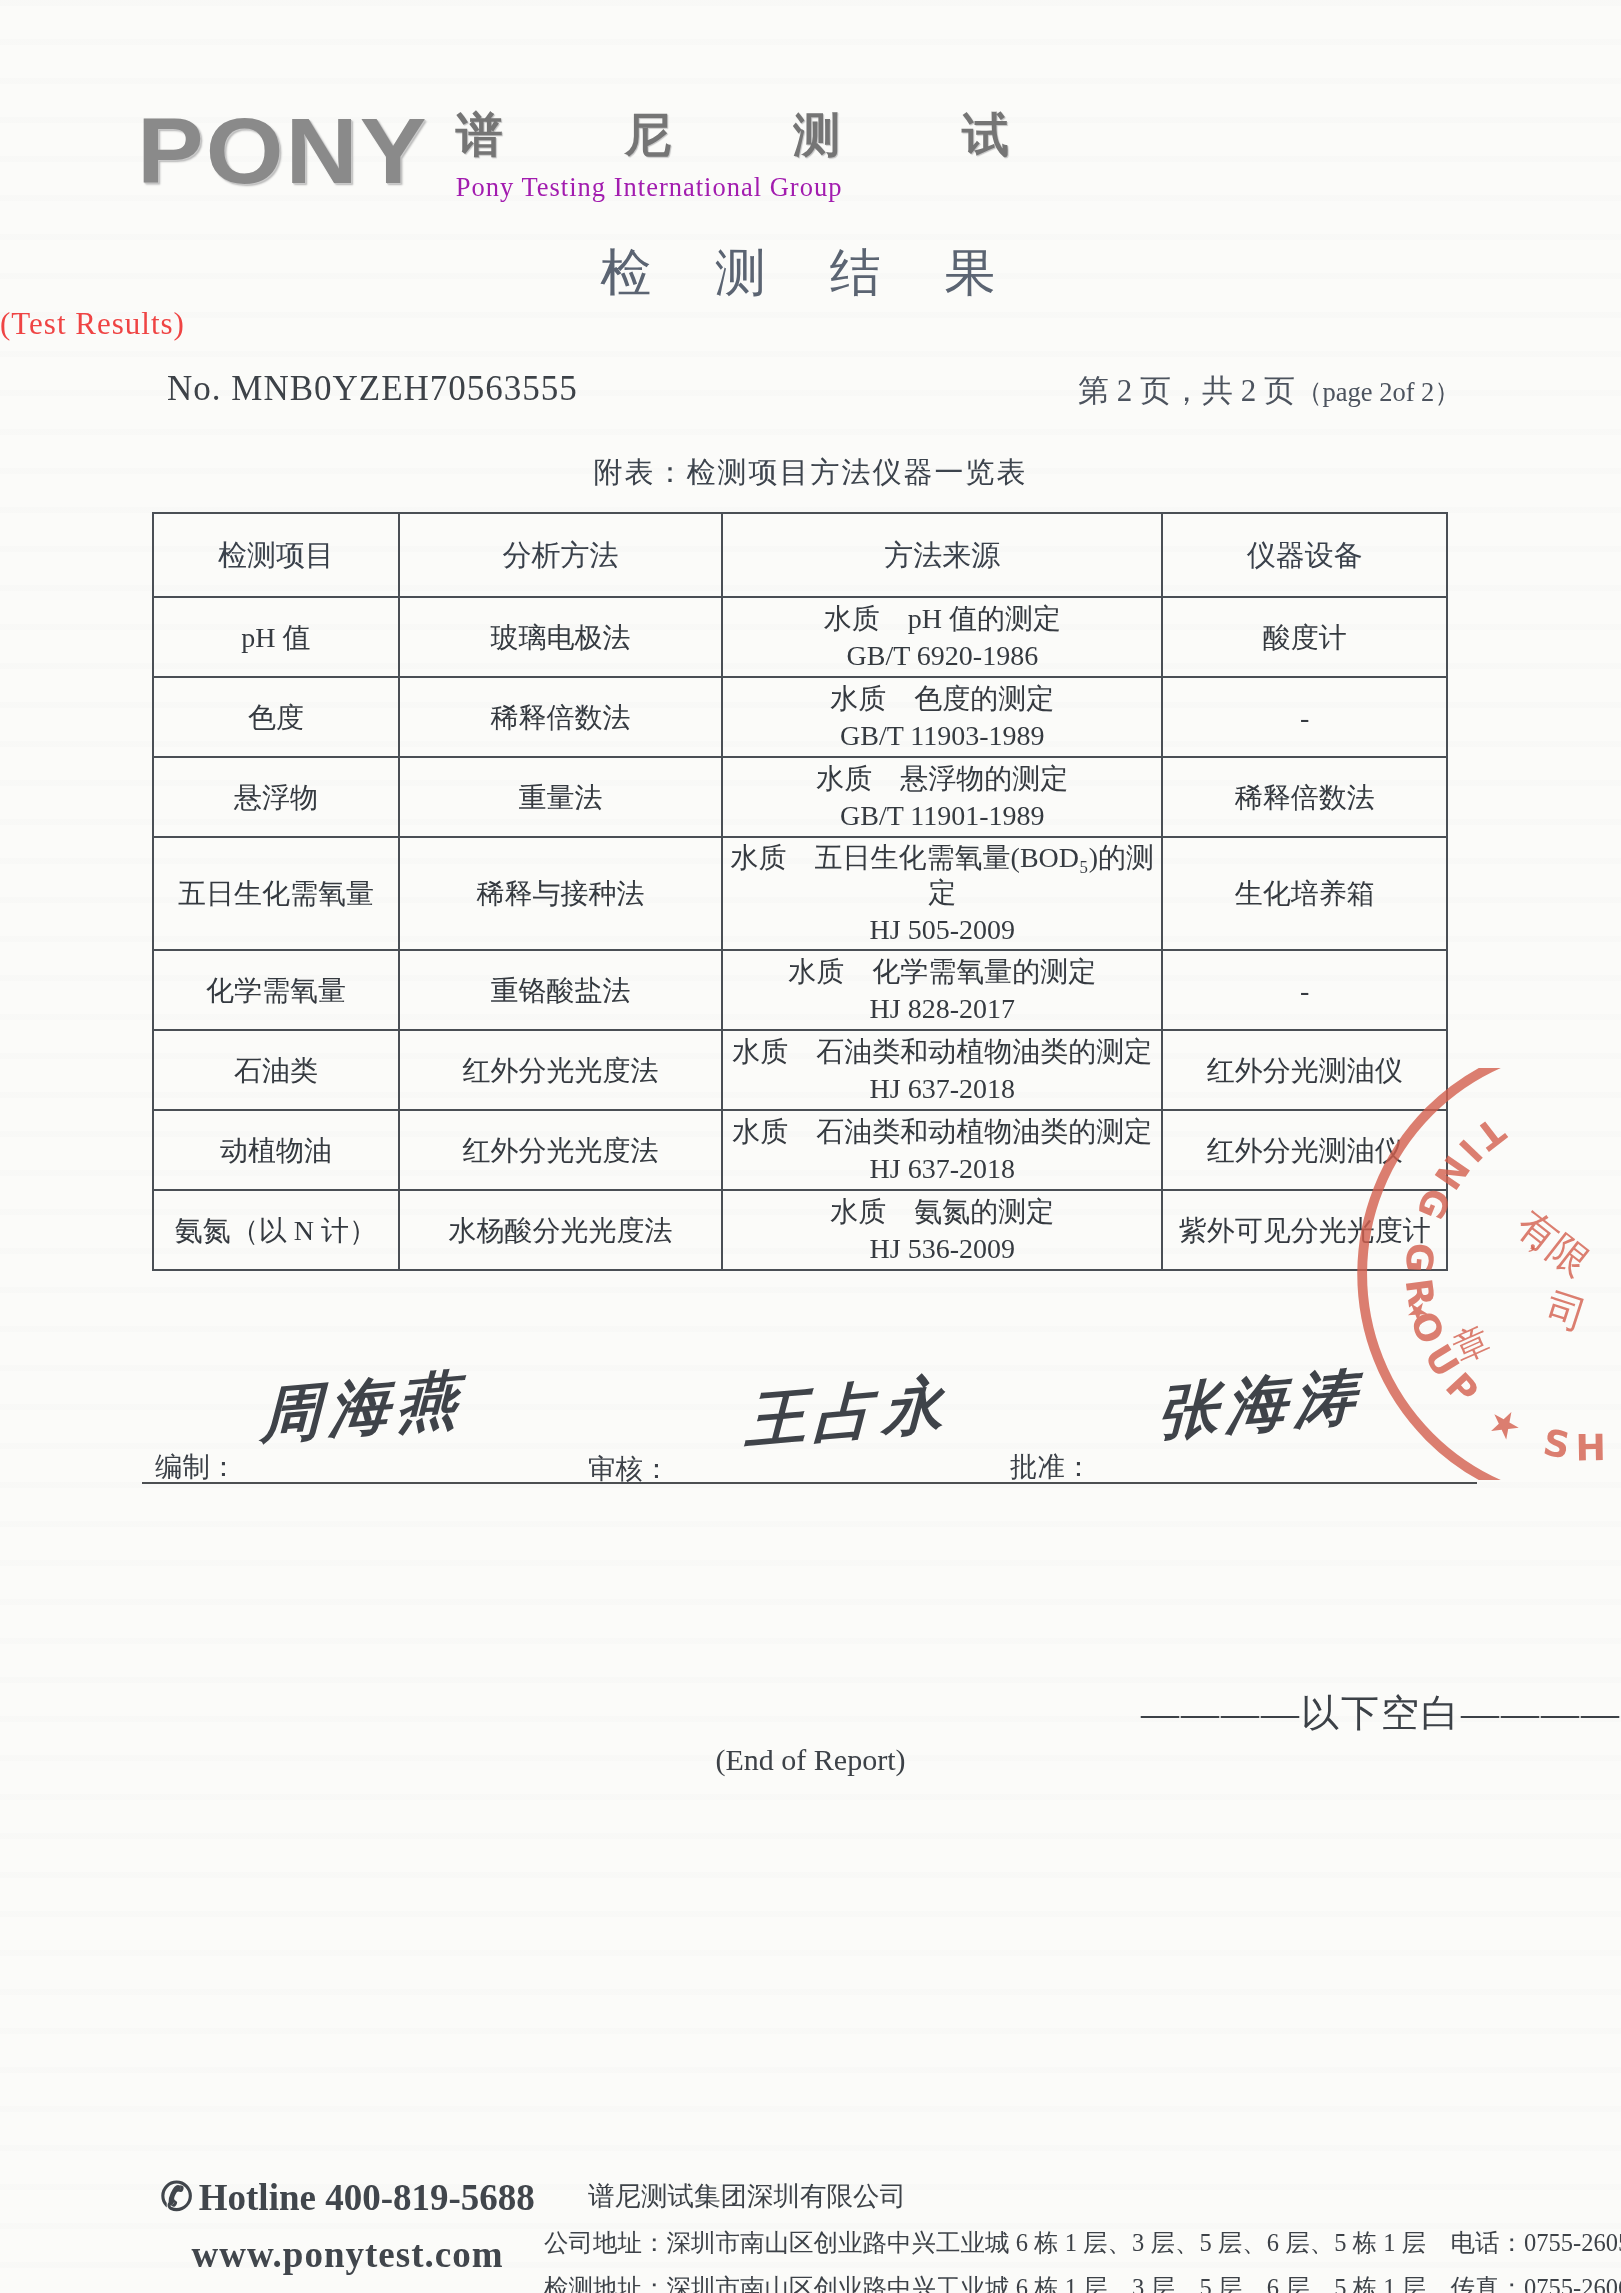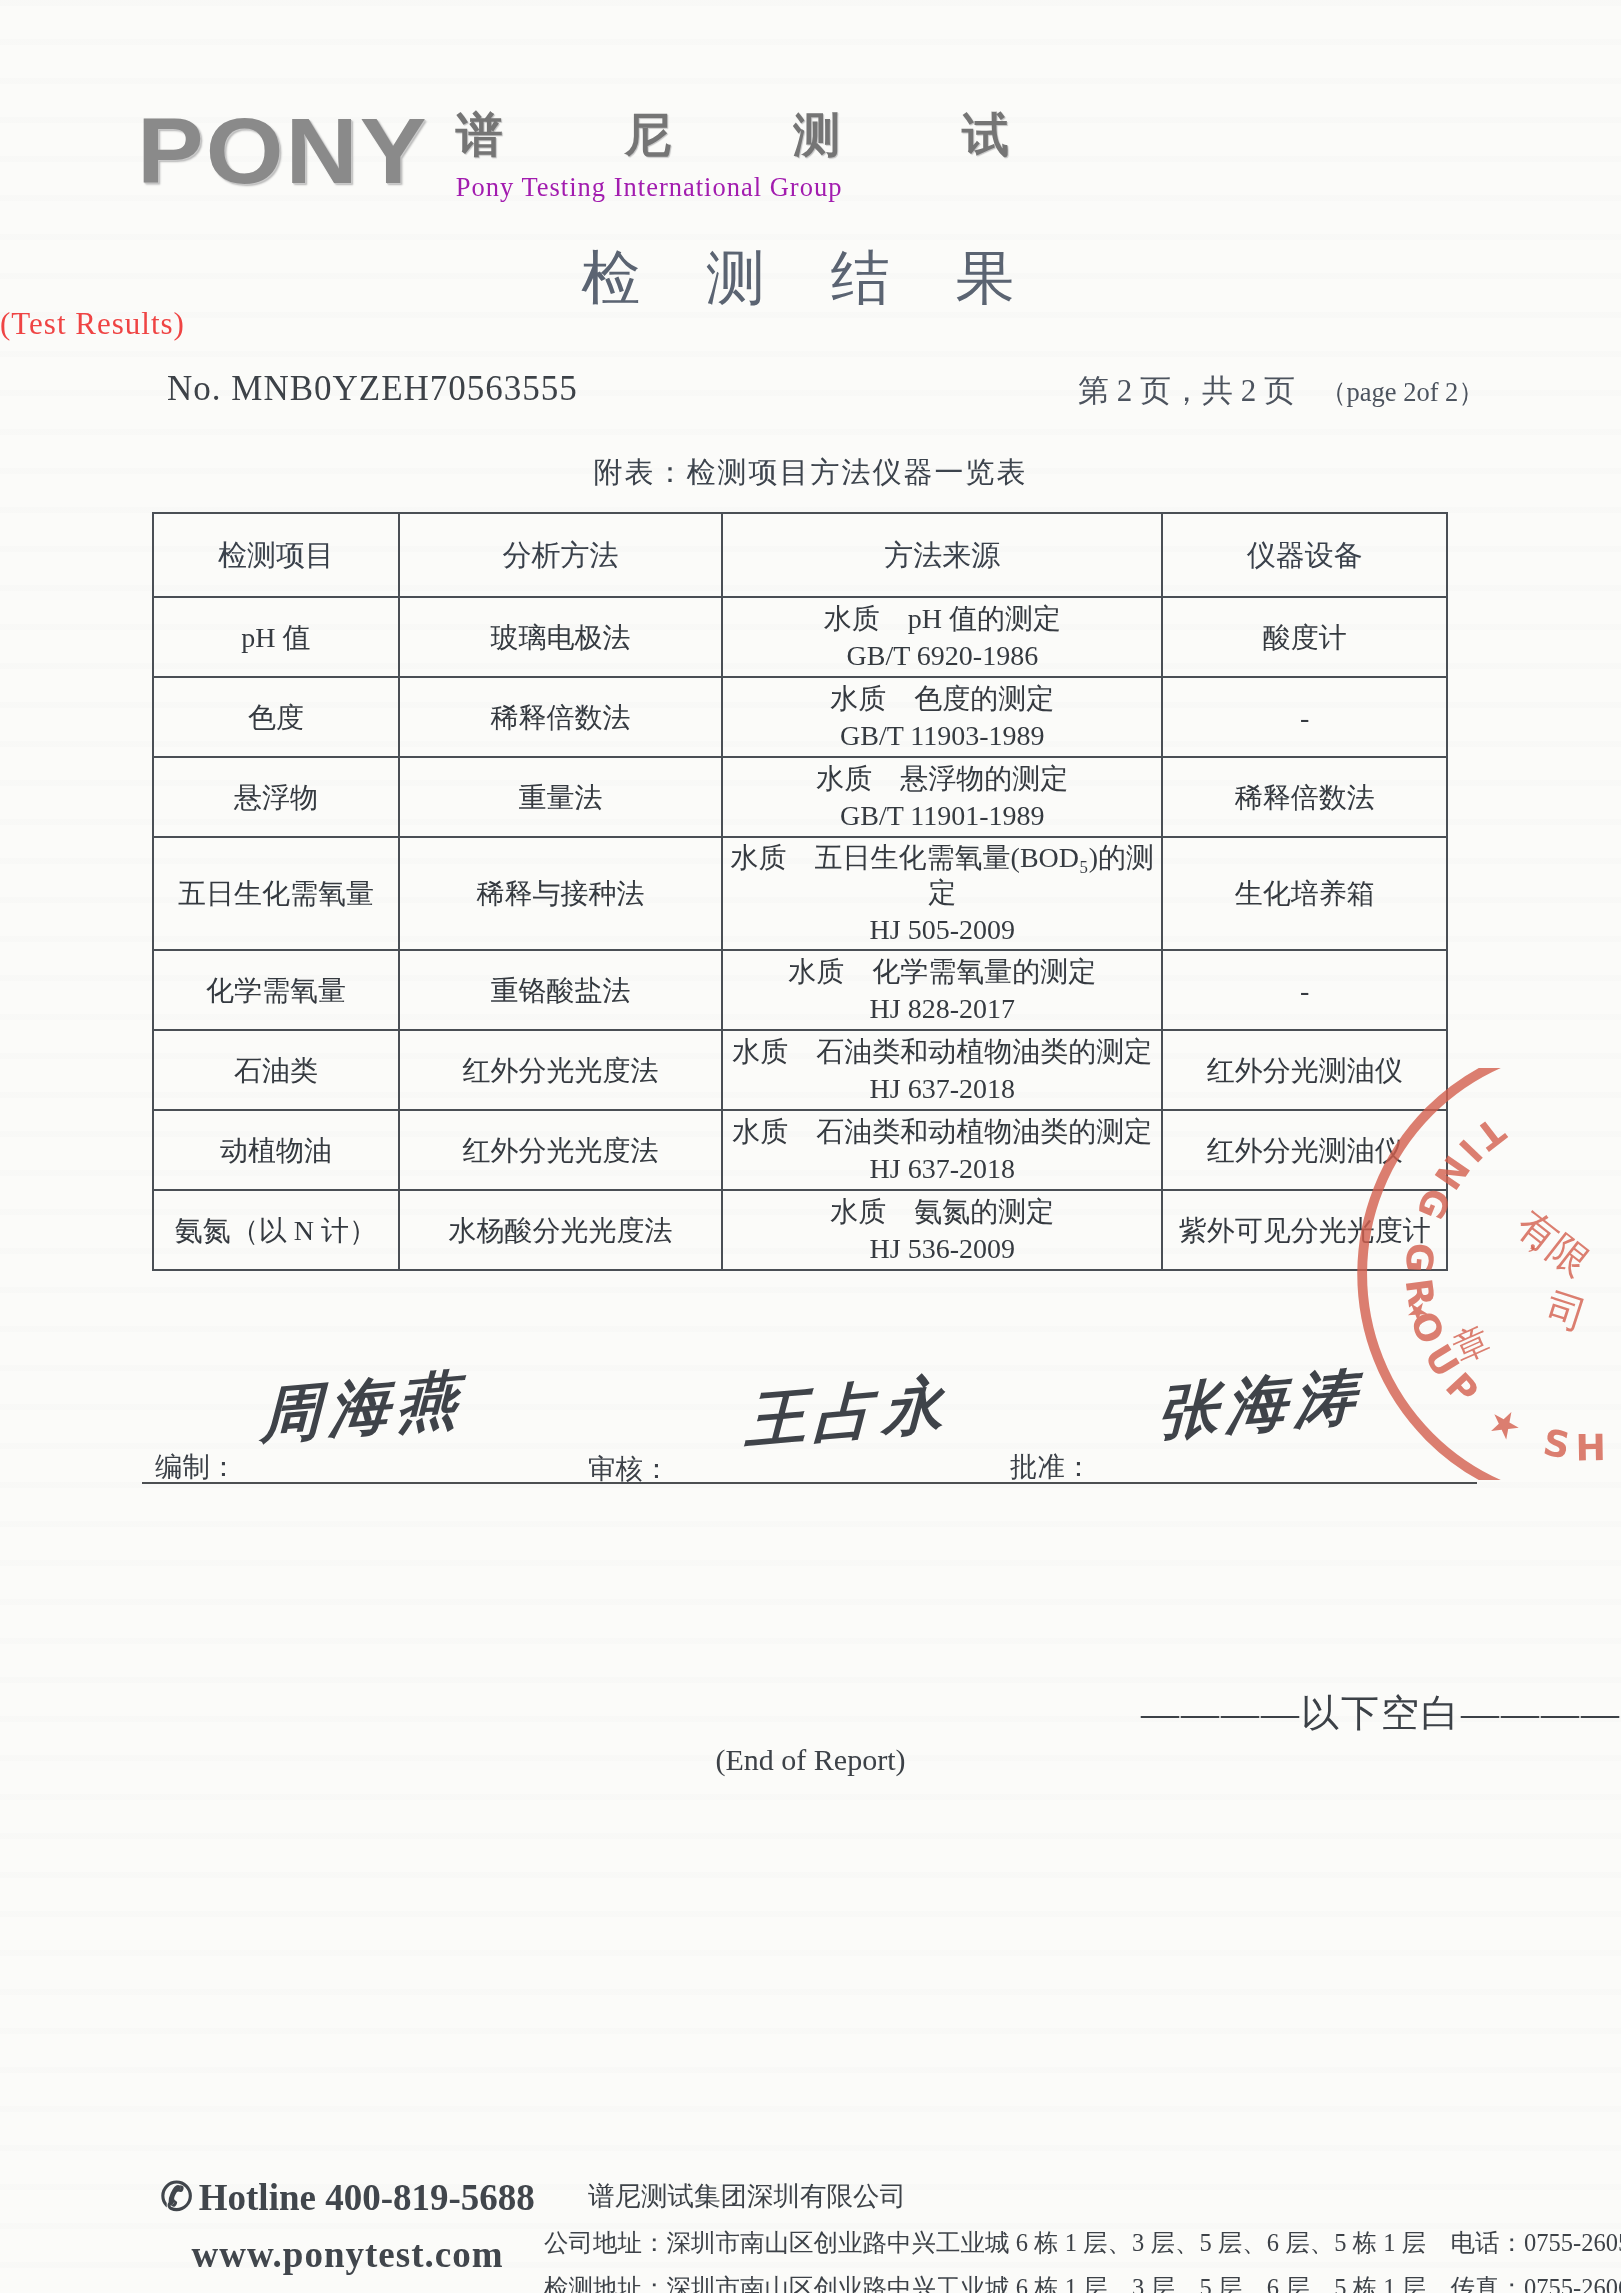--- a/index.html
+++ b/index.html
@@ -23,28 +23,28 @@
   }
   .logo-cn-block{margin-left:27.4px;padding-top:13.7px;}
   .logo-cn{
     font-size:47px;font-weight:700;color:#757575;letter-spacing:55px;
     line-height:1;white-space:nowrap;text-shadow:1px 1px 1px #c2c2c2;
   }
   .logo-en{font-size:26.5px;color:#a21caf;margin-top:13.7px;letter-spacing:1px;}
 
   
   .title-cn{top:239px;left:0;width:100%;text-align:center;
-    font-size:59px;color:#5b6472;letter-spacing:25.5px;font-weight:500;}
+    font-size:51px;color:#5b6472;letter-spacing:25.5px;font-weight:500;}
   .title-en{top:306px;left:0;width:100%;text-align:left;
     font-size:31px;color:#ef4444;letter-spacing:1px;}
 
   
   .report-no{top:369px;left:167px;font-size:35px;color:#3d4248;letter-spacing:1px;}
   .page-info{top:370px;left:1078px;width:431px;font-size:31px;color:#4c535e;white-space:nowrap;}
-  .page-info .en{font-size:26.5px;margin-left:25px;}
+  .page-info .en{font-size:26.5px;margin-left:1px;}
 
   
   .tbl-caption{top:453px;left:0;width:100%;text-align:center;
     font-size:29px;color:#3c434c;letter-spacing:2px;}
   table.main{
     position:absolute;top:512px;left:152px;width:1296px;
     border-collapse:collapse;table-layout:fixed;
   }
   table.main th, table.main td{
     border:2px solid #4a4f55;text-align:center;vertical-align:middle;

